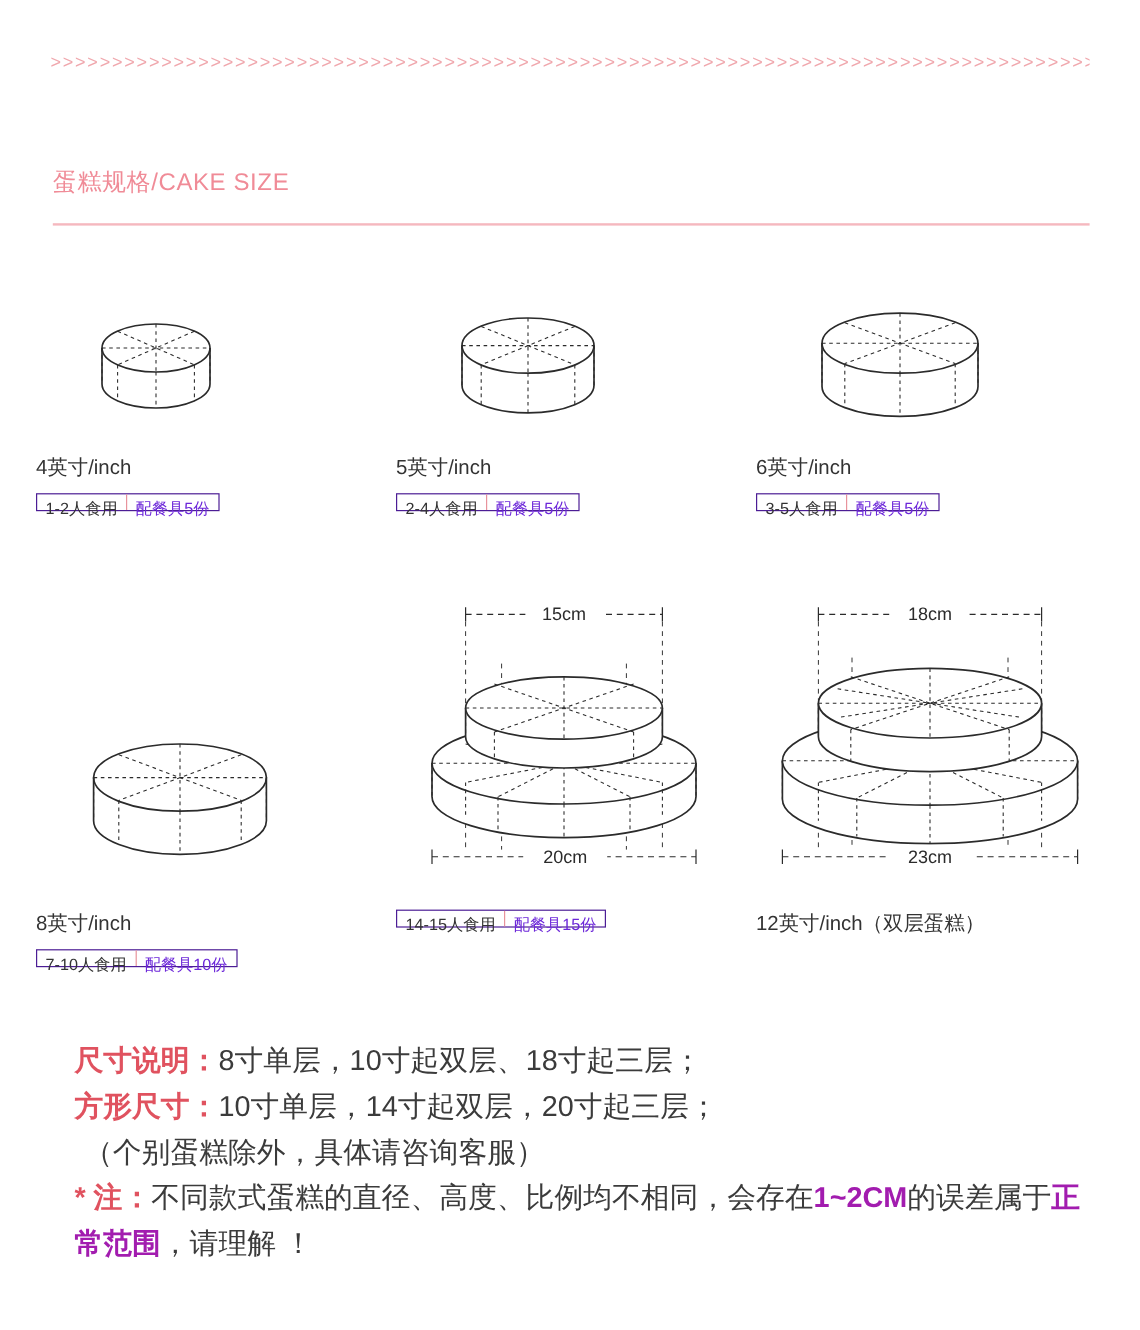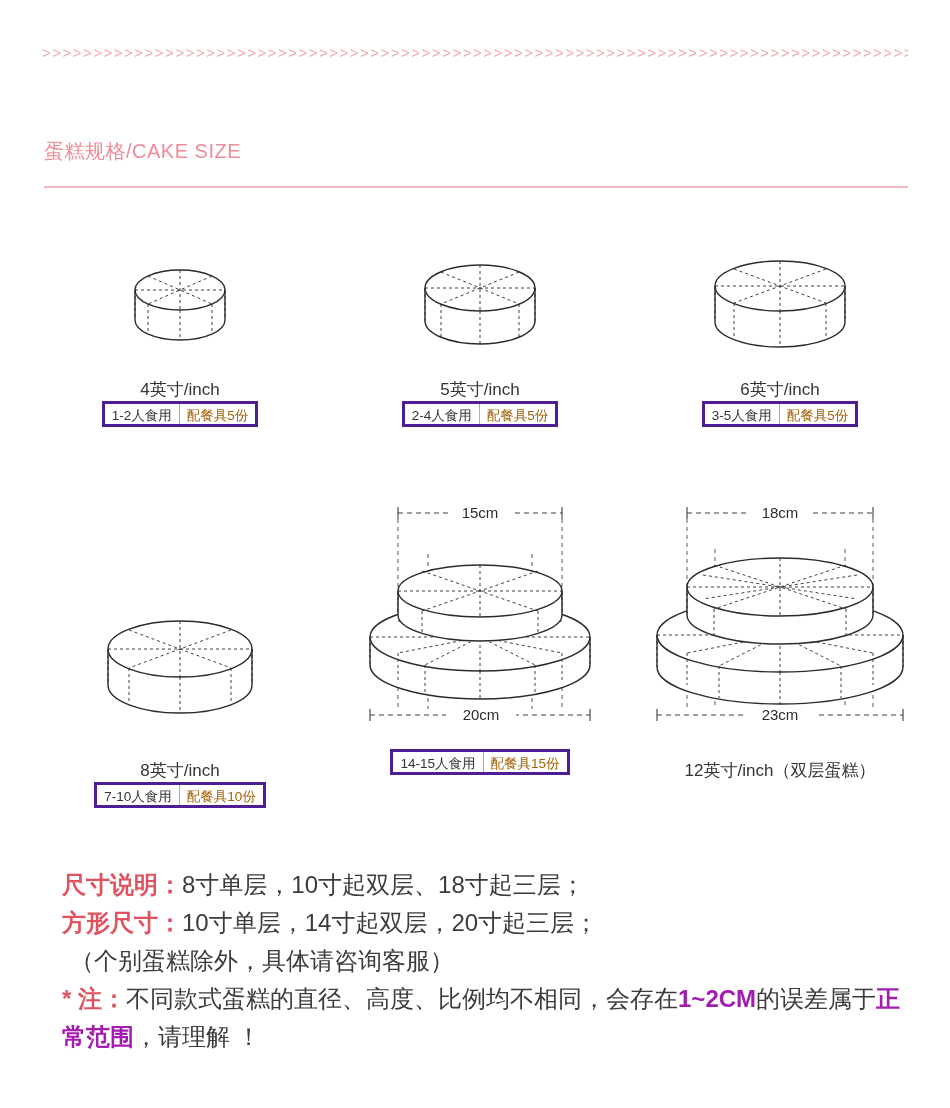--- a/index.html
+++ b/index.html
@@ -60,54 +60,55 @@
     width: 900px;
   }
   .row {
     display: flex;
     width: 100%;
   }
   .cell {
     width: 300px;
     display: flex;
     flex-direction: column;
-    align-items: center;
+    align-items: flex-start;
   }
   .art {
     display: flex;
     align-items: flex-end;
     justify-content: center;
   }
   .row1 .art { height: 120px; }
   .row2 .art { height: 250px; }
 
   .label {
     font-size: 17px;
     color: #333;
     margin-top: 10px;
     white-space: nowrap;
     font-family: "Liberation Sans", sans-serif;
   }
   .serve-box {
-    border: 3px solid #4c1d95;
+    margin-top: 10px;
+    border: 1px solid #4c1d95;
     display: flex;
     align-items: stretch;
-    height: 26px;
+    height: 15px;
     font-size: 13.5px;
     line-height: 24px;
   }
   .serve-box .people {
     padding: 0 7px;
     color: #333;
     border-right: 1px solid #e8939c;
     white-space: nowrap;
   }
   .serve-box .sets {
     padding: 0 7px;
-    color: #a16207;
+    color: #6d28d9;
     white-space: nowrap;
   }
 
   
   .notes {
     position: absolute;
     top: 866px;
     left: 62px;
     width: 860px;
     font-size: 24px;

